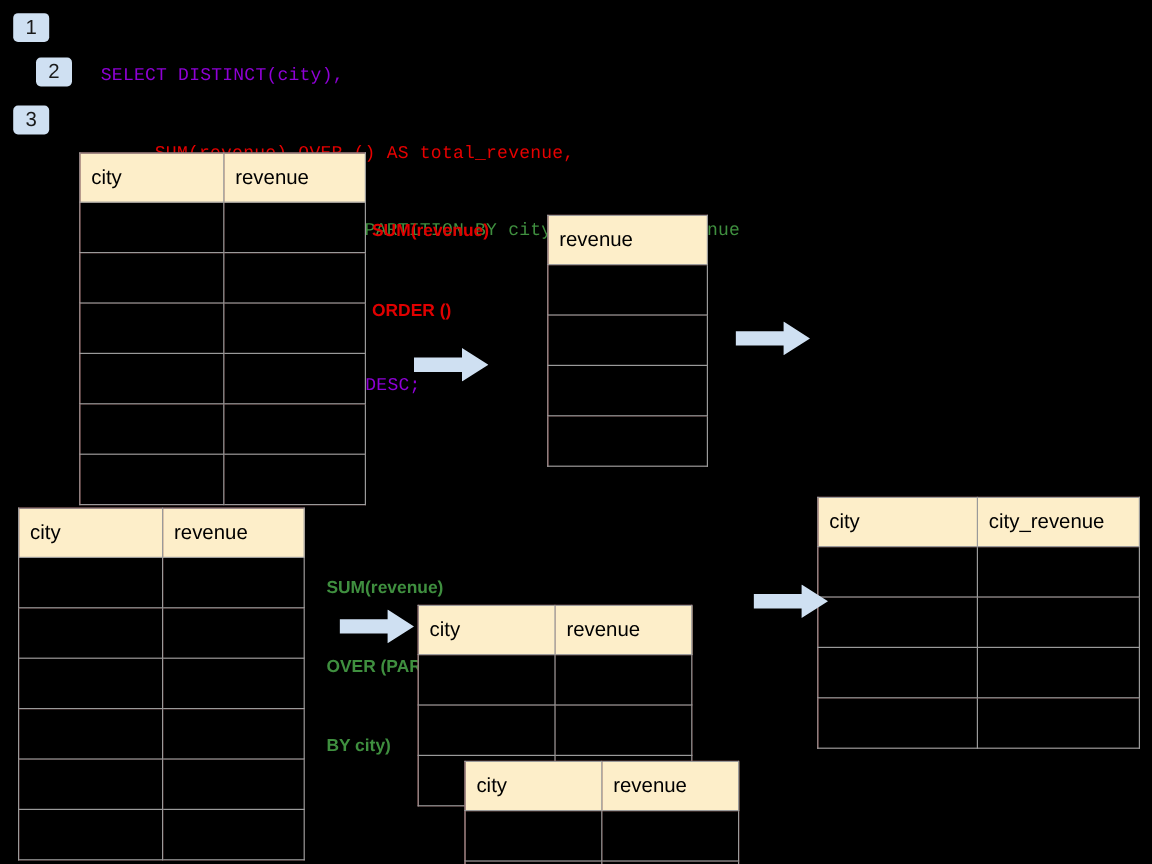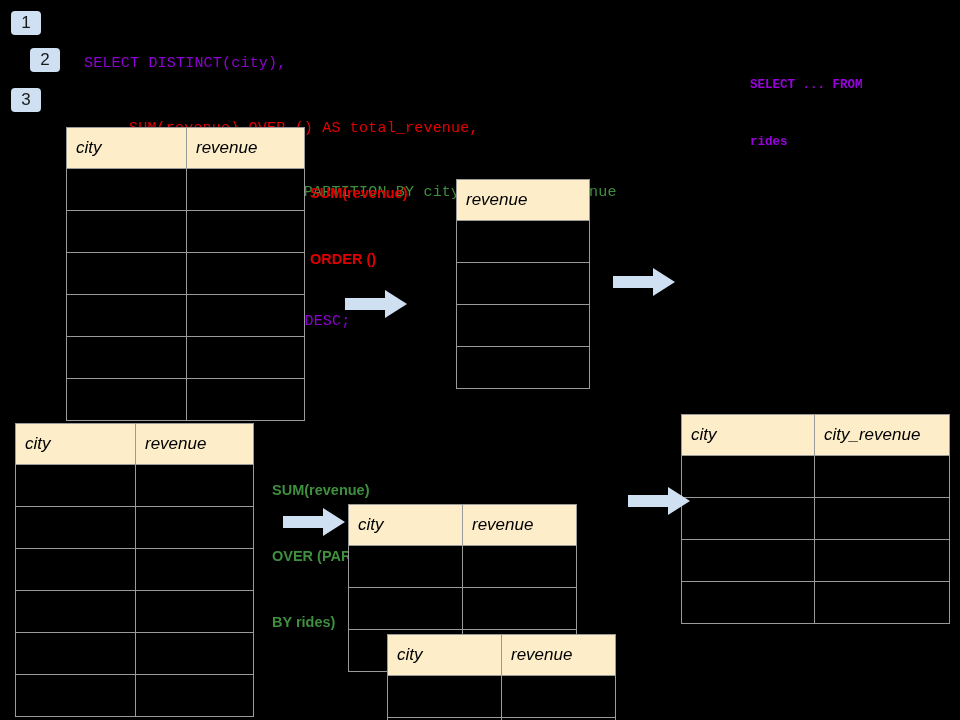--- a/index.html
+++ b/index.html
@@ -65,21 +65,20 @@
   }
   .anno.red   { color: #e00000; }
   .anno.green { color: #3f8f3f; }
 
   
   .tbl {
     position: absolute;
     border-collapse: collapse;
     table-layout: fixed;
     background: #7f1d1d;
-    font-style: italic;
   }
   .tbl td {
     border: 1px solid #9a9a9a;
     padding: 0;
     background: #000000;
   }
   .tbl th {
     border: 1px solid #9a9a9a;
     background: #fdeec9;
     color: #000000;
@@ -107,34 +106,30 @@
   <div class="badge" id="badge-2" style="left: 11px; top: 88px;"><span>3</span></div>
 
   <div class="code" style="left:84px; top:10px;">
     <div class="code-line c-purple">SELECT DISTINCT(city),</div>
     <div class="code-line c-red" style="padding-left:45px;">SUM(revenue) OVER () AS total_revenue,</div>
     <div class="code-line c-green" style="padding-left:45px;">SUM(revenue) OVER (PARTITION BY city) as city_revenue</div>
     <div class="code-line c-purple" style="padding-left:18px;">FROM rides</div>
     <div class="code-line c-purple" style="padding-left:18px;">ORDER by city_revenue DESC;</div>
   </div>
 
-  <div class="side-note" style="left:750px; top:38px;">
-    <div>SELECT ... FROM</div>
-    <div>rides</div>
-  </div>
 
   <div class="anno red" style="left:310px; top:138px;">
     <div>SUM(revenue)</div>
     <div>ORDER ()</div>
   </div>
 
   <div class="anno green" style="left:272px; top:435px;">
     <div>SUM(revenue)</div>
     <div>OVER (PARTITION</div>
-    <div>BY rides)</div>
+    <div>BY city)</div>
   </div>
 
   <div id="tables-layer">
       <table class="tbl" style="left: 66px; top: 127px;">
         <colgroup>
           <col style="width: 120px;">
           <col style="width: 118px;">
         </colgroup>
         <thead>
           <tr>

